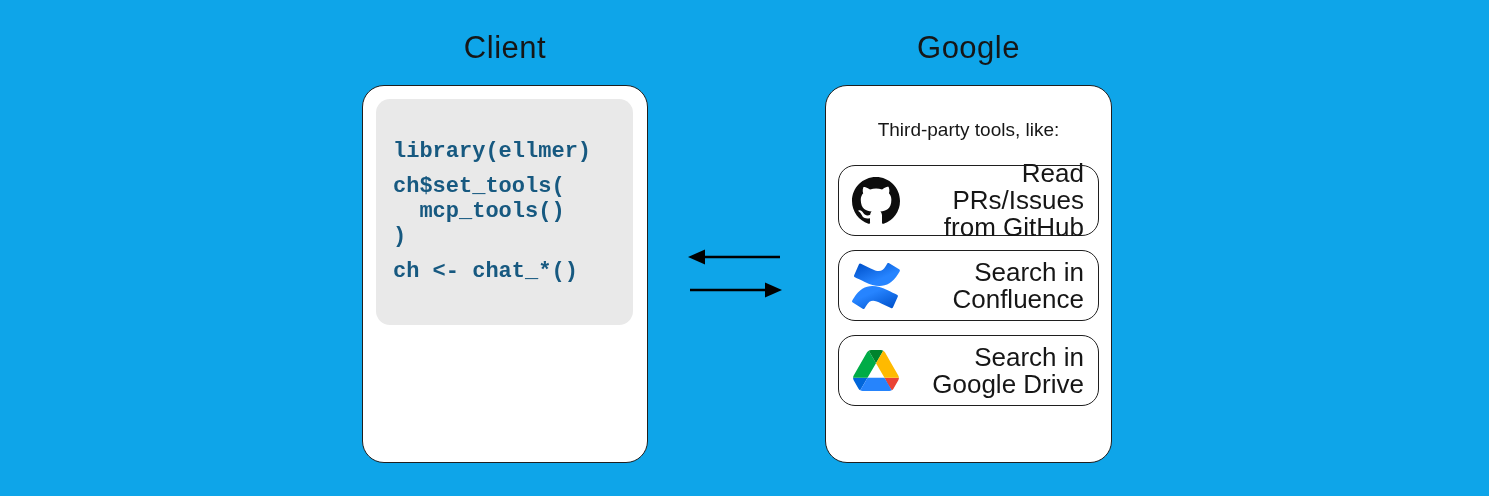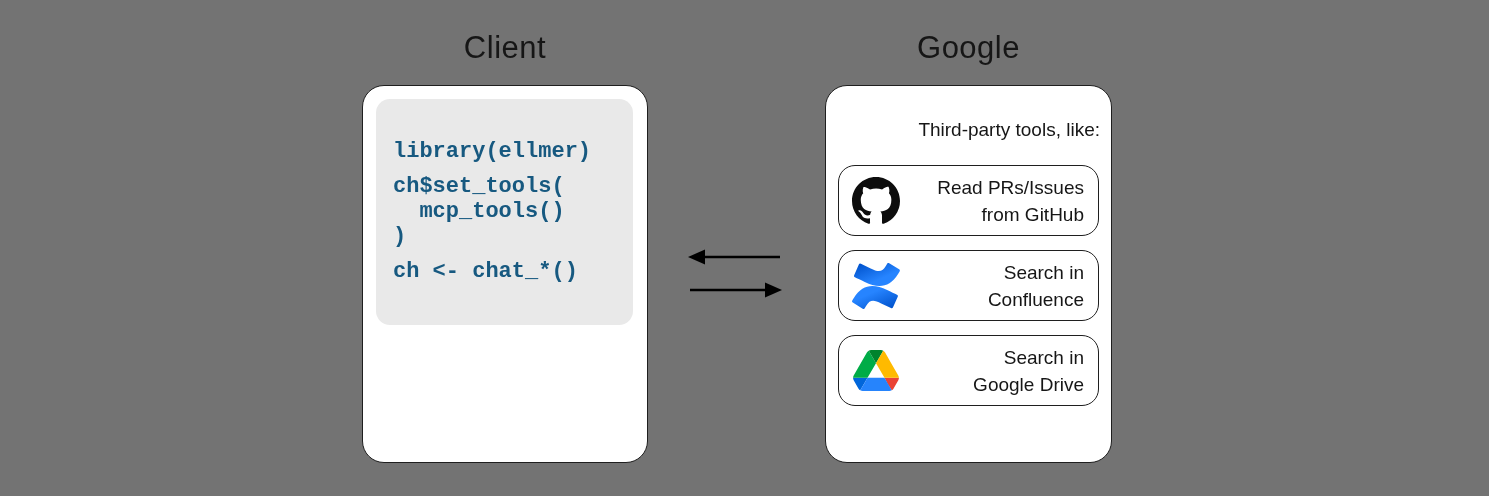--- a/index.html
+++ b/index.html
@@ -3,21 +3,21 @@
 <meta charset="utf-8">
 <style>
   * { margin: 0; padding: 0; box-sizing: border-box; }
   html, body { background: #ffffff; }
   body { font-family: "Liberation Sans", sans-serif; color: #111; }
 
   .canvas {
     position: relative;
     width: 1489px;
     height: 496px;
-    background: #737373;
+    background: #0ea5e9;
     overflow: hidden;
   }
 
   .panel-title {
     position: absolute;
     top: 30px;
     height: 42px;
     font-size: 31px;
     font-weight: 500;
     letter-spacing: 0.5px;
@@ -57,21 +57,21 @@
     white-space: pre;
     margin-bottom: 10px;
   }
 
   .server-inner {
     position: absolute;
     left: 0; top: 0; right: 0; bottom: 0;
     padding: 33px 11px 0 11px;
   }
   .tools-heading {
-    text-align: right;
+    text-align: center;
     font-size: 19px;
     color: #161616;
     margin-bottom: 24px;
   }
   .tool-card {
     width: 261px;
     height: 71px;
     margin: 0 auto 14px auto;
     border: 1.3px solid #1f1f1f;
     border-radius: 17px;
@@ -85,21 +85,21 @@
     display: flex;
     align-items: center;
     justify-content: center;
     width: 50px;
     height: 50px;
   }
   .tool-label {
     flex: 1 1 auto;
     text-align: right;
     padding-right: 14px;
-    font-size: 19px;
+    font-size: 26px;
     line-height: 27px;
     color: #161616;
     white-space: pre-line;
   }
 
   .arrows-svg {
     position: absolute;
     left: 686px;
     top: 246px;
   }

